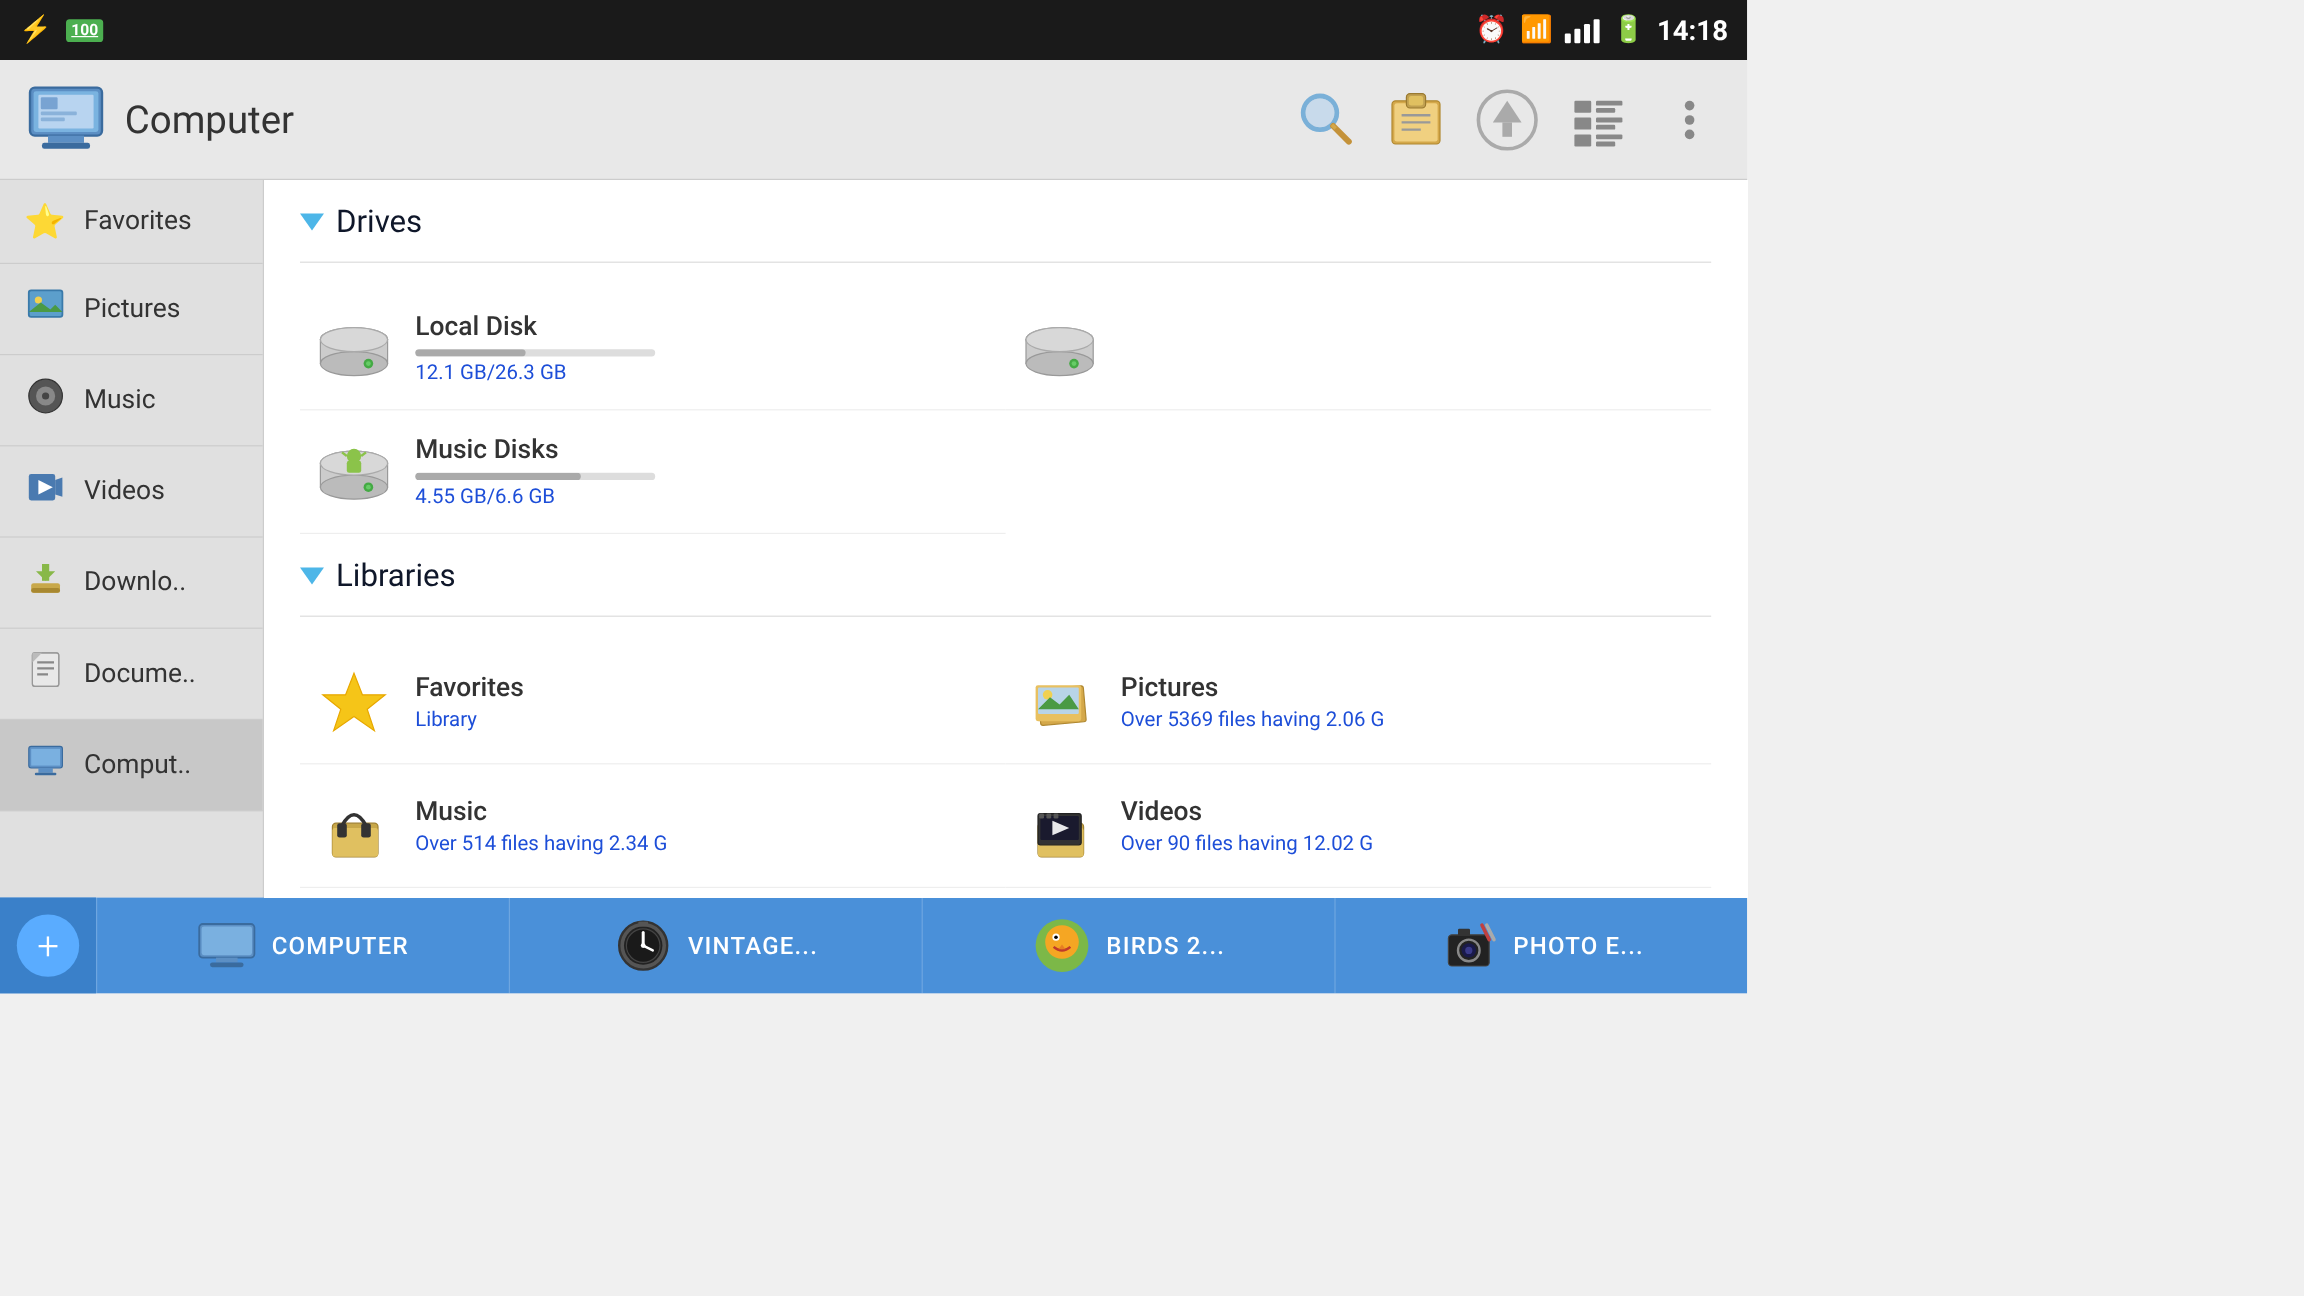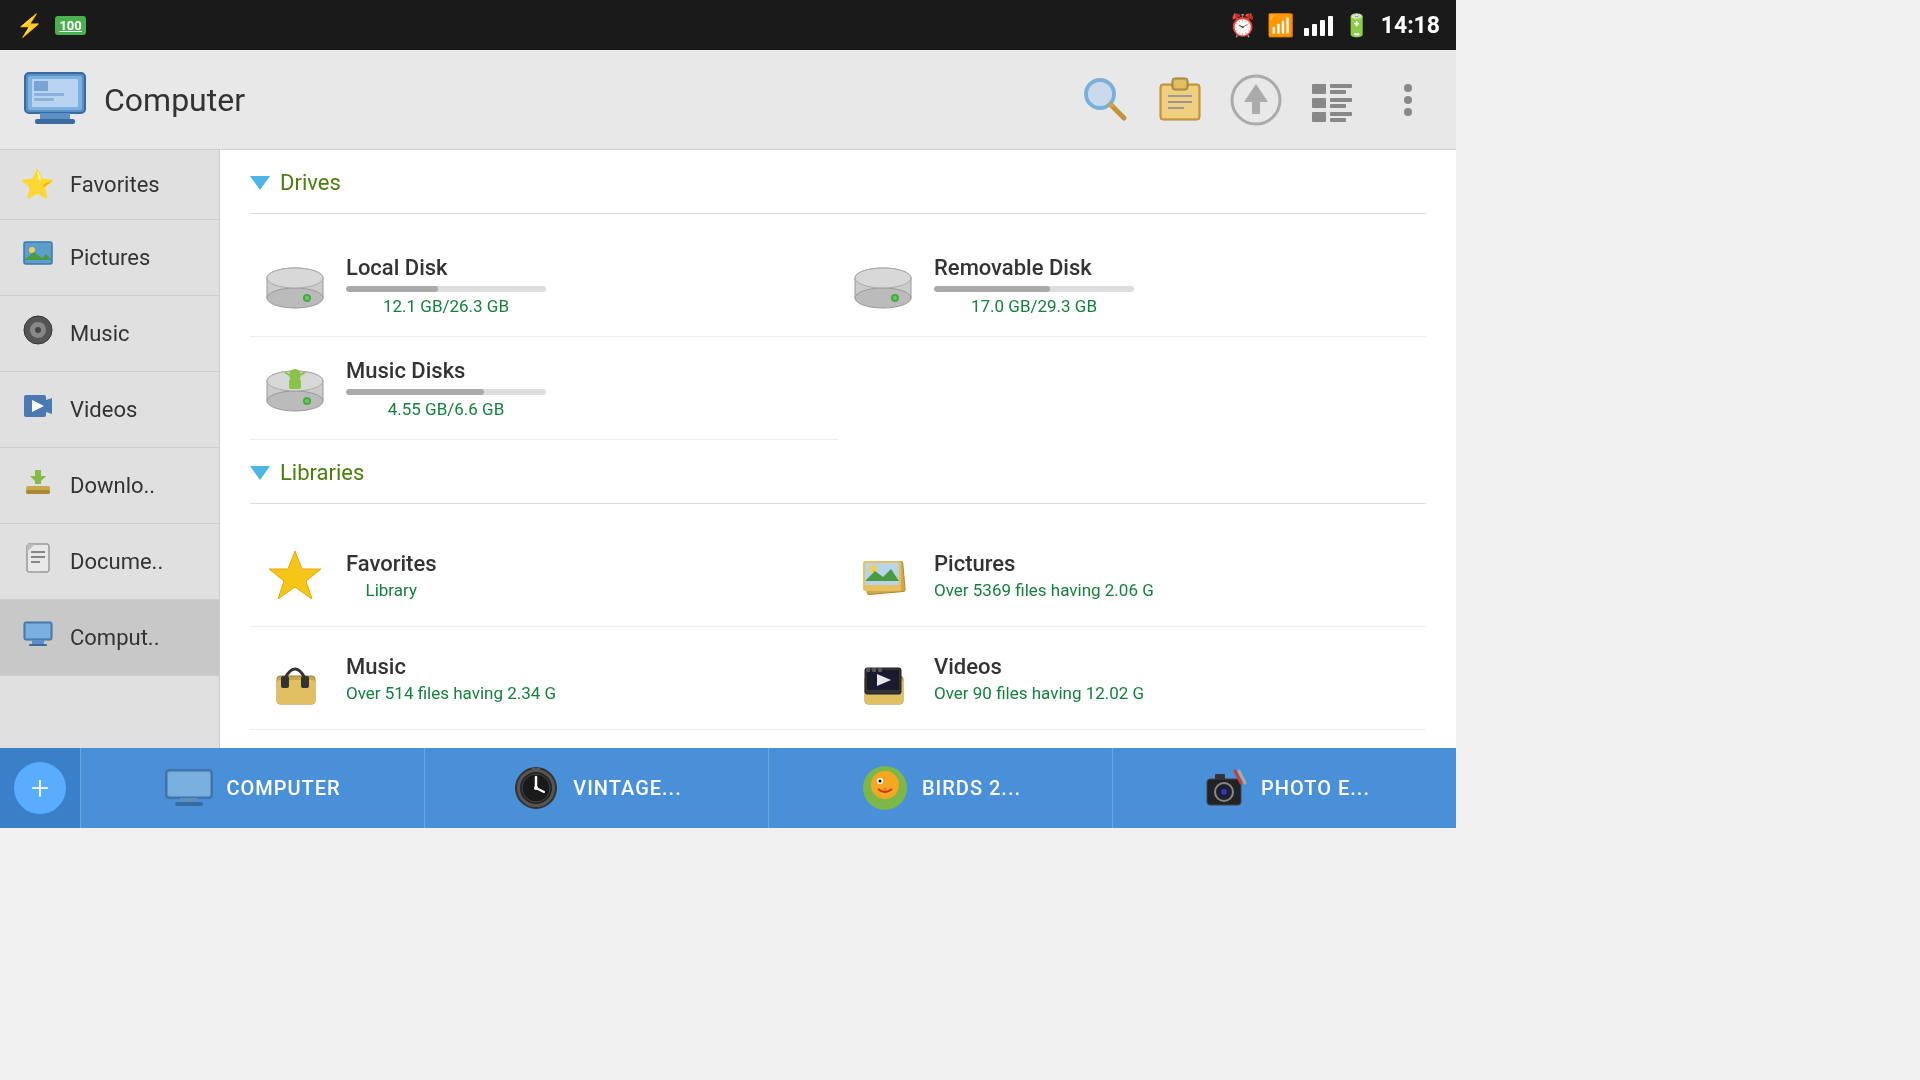--- a/index.html
+++ b/index.html
@@ -145,22 +145,22 @@
       padding-bottom: 8px;
     }
     .section-triangle {
       width: 0;
       height: 0;
       border-left: 10px solid transparent;
       border-right: 10px solid transparent;
       border-top: 14px solid #4db6e8;
     }
     .section-title {
-      font-size: 22px;
-      color: #4d7c0f;
+      font-size: 26px;
+      color: #0f172a;
       font-weight: 400;
       text-align: center;
     }
     .section-divider {
       border: none;
       border-top: 1px solid #ddd;
       margin-bottom: 20px;
     }
 
     .items-grid {
@@ -188,23 +188,22 @@
       display: flex;
       flex-direction: column;
     }
     .item-name {
       font-size: 22px;
       color: #333;
       font-weight: 500;
     }
     .item-detail {
       font-size: 17px;
-      color: #15803d;
+      color: #1d4ed8;
       margin-top: 4px;
-      text-align: center;
     }
     .progress-bar-container {
       width: 200px;
       height: 6px;
       background: #ddd;
       border-radius: 3px;
       margin-top: 6px;
       overflow: hidden;
     }
     .progress-bar-fill {
@@ -493,27 +492,20 @@
         <div class="item-icon">
           <svg width="65" height="55" viewBox="0 0 65 55">
             <ellipse cx="32" cy="20" rx="28" ry="10" fill="#ccc" stroke="#999" stroke-width="1"></ellipse>
             <rect x="4" y="20" width="56" height="20" fill="#ccc" stroke="#999" stroke-width="1"></rect>
             <ellipse cx="32" cy="40" rx="28" ry="10" fill="#bbb" stroke="#999" stroke-width="1"></ellipse>
             <ellipse cx="32" cy="20" rx="28" ry="10" fill="#d8d8d8" stroke="#aaa" stroke-width="1"></ellipse>
             <circle cx="44" cy="40" r="4" fill="#44aa44"></circle>
             <circle cx="44" cy="40" r="2" fill="#66cc66"></circle>
           </svg>
         </div>
-        <div class="item-info">
-          <span class="item-name">Removable Disk</span>
-          <div class="progress-bar-container">
-            <div class="progress-bar-fill" style="width:58%;"></div>
-          </div>
-          <span class="item-detail">17.0 GB/29.3 GB</span>
-        </div>
       </div>
 
       <div class="item-row">
         <div class="item-icon">
           <svg width="65" height="55" viewBox="0 0 65 55">
 
             <ellipse cx="32" cy="20" rx="28" ry="10" fill="#ccc" stroke="#999" stroke-width="1"></ellipse>
             <rect x="4" y="20" width="56" height="20" fill="#ccc" stroke="#999" stroke-width="1"></rect>
             <ellipse cx="32" cy="40" rx="28" ry="10" fill="#bbb" stroke="#999" stroke-width="1"></ellipse>
             <ellipse cx="32" cy="20" rx="28" ry="10" fill="#d8d8d8" stroke="#aaa" stroke-width="1"></ellipse>

